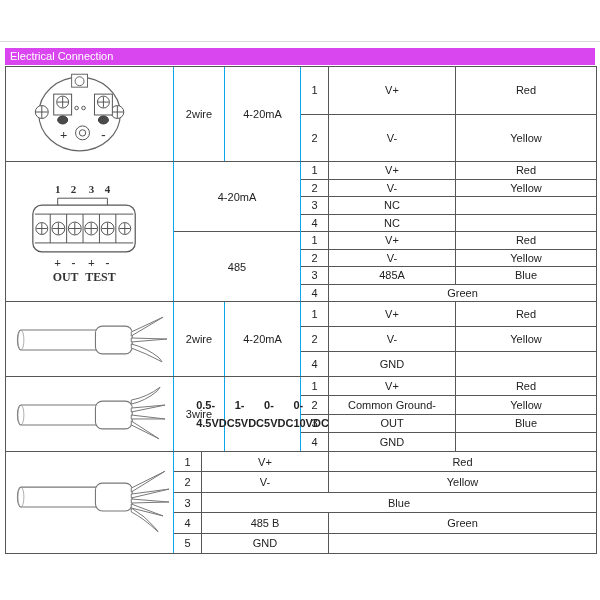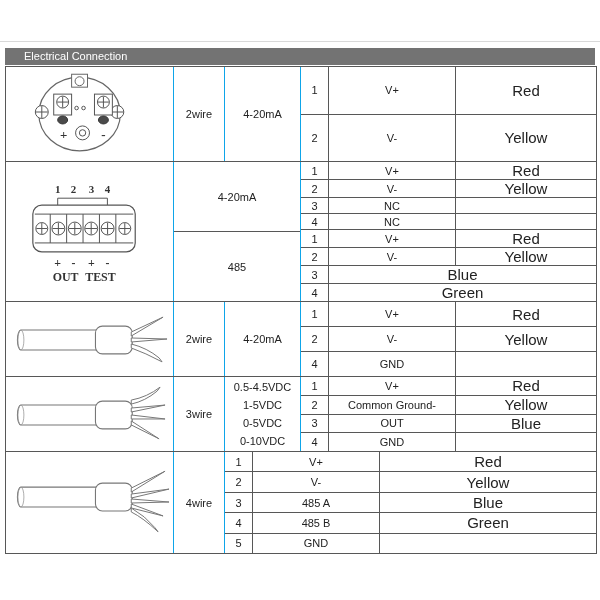--- a/index.html
+++ b/index.html
@@ -3,48 +3,48 @@
 <meta charset="utf-8">
 <style>
   html,body{margin:0;padding:0;}
   body{
     width:600px;height:600px;position:relative;background:#ffffff;
     font-family:"Liberation Sans", sans-serif;color:#222222;overflow:hidden;
   }
   .topline{position:absolute;left:0;top:41px;width:600px;height:1px;background:#d9d9d9;}
   .headerbar{
     position:absolute;left:5px;top:48px;width:590px;height:17px;
-    background:#737373;color:#ffffff;font-size:11px;line-height:17px;
-    padding-left:19px;box-sizing:border-box;
+    background:#d946ef;color:#ffffff;font-size:11px;line-height:17px;
+    padding-left:5px;box-sizing:border-box;
   }
   .tbl{
     position:absolute;left:5px;top:66px;width:590px;
     border:1px solid #575757;box-sizing:content-box;background:#fff;
   }
   .section{display:flex;box-sizing:border-box;}
   .section + .section{border-top:1px solid #575757;}
   .c{box-sizing:border-box;display:flex;align-items:center;justify-content:center;
      font-size:11px;color:#222;}
   .bR{border-right:1px solid #0ea5e9;}
   .c-img{width:168px;}
   .c-wire{width:51px;}
   .c-sig{width:76px;}
   .c-sig2{width:127px;flex-direction:column;align-items:stretch;padding:0;}
   .c-sig2 .sub{flex:1;display:flex;align-items:center;justify-content:center;}
   .c-sig2 .sub.divT{border-top:1px solid #575757;}
-  .siglines{display:flex;flex-direction:column;align-items:center;}
+  .siglines{display:flex;align-items:center;font-weight:bold;}
   .siglines div{line-height:18px;}
   .rows{flex:1;display:flex;flex-direction:column;}
   .row{flex:1;display:flex;box-sizing:border-box;}
   .row + .row{border-top:1px solid #575757;}
   .p{width:28px;box-sizing:border-box;border-right:1px solid #575757;
      display:flex;align-items:center;justify-content:center;font-size:11px;}
   .n{width:127px;box-sizing:border-box;border-right:1px solid #575757;
      display:flex;align-items:center;justify-content:center;font-size:11px;}
-  .clr{flex:1;display:flex;align-items:center;justify-content:center;font-size:15px;}
+  .clr{flex:1;display:flex;align-items:center;justify-content:center;font-size:11px;}
   svg{display:block;}
   svg text{font-family:"Liberation Serif", serif;font-weight:bold;fill:#333;}
   .s1{height:94px;} .s2{height:140px;} .s3{height:75px;} .s4{height:75px;} .s5{height:102px;}
 </style>
 </head>
 <body>
 
 <div class="topline"></div>
 <div class="headerbar">Electrical Connection</div>
 
@@ -180,20 +180,21 @@
         <div class="n">V+</div>
         <div class="clr">Red</div>
       </div>
       <div class="row">
         <div class="p">2</div>
         <div class="n">V-</div>
         <div class="clr">Yellow</div>
       </div>
       <div class="row">
         <div class="p">3</div>
+        <div class="n">485A</div>
         <div class="clr">Blue</div>
       </div>
       <div class="row">
         <div class="p">4</div>
         <div class="clr">Green</div>
       </div>
     </div>
   </div>
 
   <div class="section s3">
@@ -277,35 +278,33 @@
         <path d="M92 35 H15 A3.5 10 0 0 0 15 55 H92" fill="#fff" stroke="#777" stroke-width="1.1"></path>
         <ellipse cx="15" cy="45" rx="3" ry="10" fill="none" stroke="#999" stroke-width="0.8"></ellipse>
         <rect x="90" y="31" width="37" height="28" rx="7" fill="#fff" stroke="#777" stroke-width="1.1"></rect>
         <polygon points="126,36 126,40 160,19" fill="#fff" stroke="#777"></polygon>
         <polygon points="126,42 126,46 164,37" fill="#fff" stroke="#777"></polygon>
         <polygon points="126,47 126,51 164,50" fill="#fff" stroke="#777"></polygon>
         <polygon points="126,52 126,56 158,64" fill="#fff" stroke="#777"></polygon>
         <path d="M126 56 Q140 64 150 76 L153 80 Q138 66 126 60 Z" fill="#fff" stroke="#777"></path>
       </svg>
     </div>
-    <div class="c c-wire bR">4wire</div>
     <div class="rows">
       <div class="row">
         <div class="p">1</div>
         <div class="n">V+</div>
         <div class="clr">Red</div>
       </div>
       <div class="row">
         <div class="p">2</div>
         <div class="n">V-</div>
         <div class="clr">Yellow</div>
       </div>
       <div class="row">
         <div class="p">3</div>
-        <div class="n">485 A</div>
         <div class="clr">Blue</div>
       </div>
       <div class="row">
         <div class="p">4</div>
         <div class="n">485 B</div>
         <div class="clr">Green</div>
       </div>
       <div class="row">
         <div class="p">5</div>
         <div class="n">GND</div>

